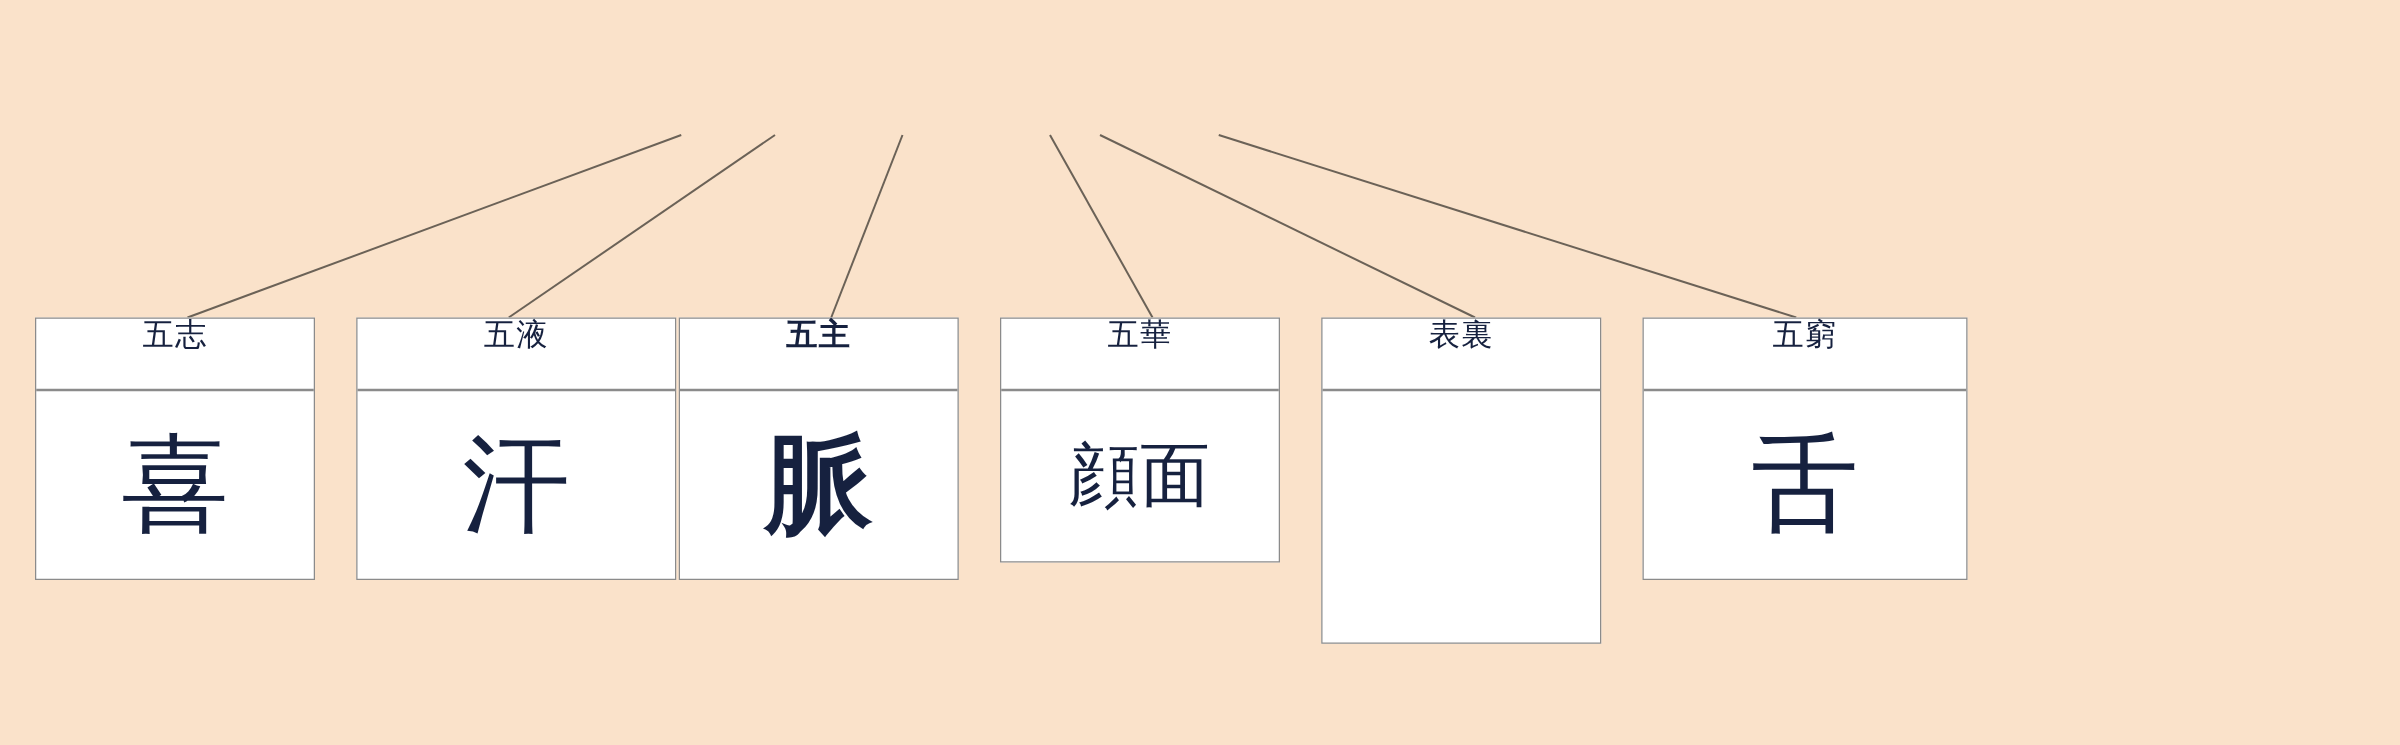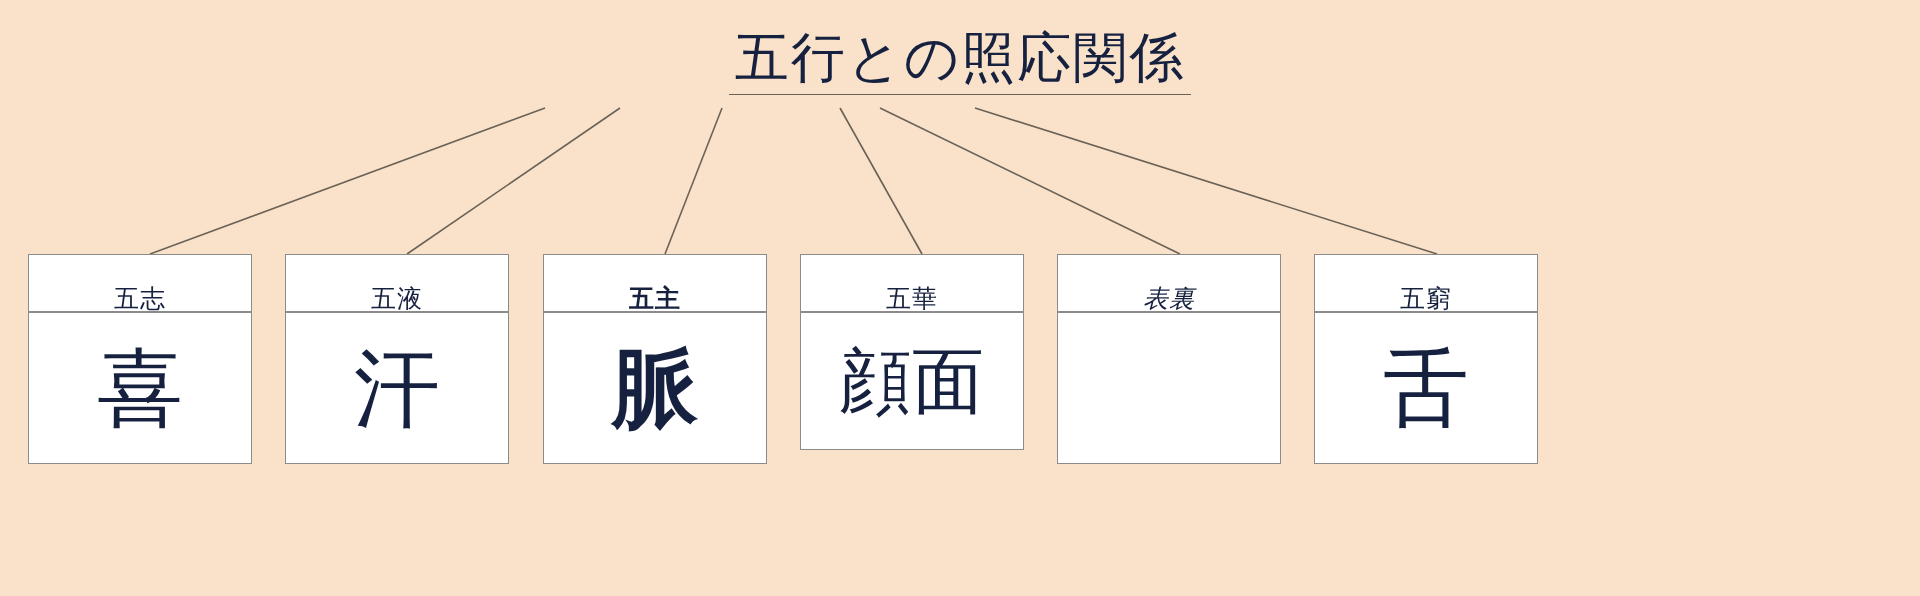--- a/index.html
+++ b/index.html
@@ -66,21 +66,21 @@
     border: 1.6px solid #8b8b8b;
     box-sizing: border-box;
     display: flex;
     flex-direction: column;
   }
 
   .card-header {
     height: 58px;
     border-bottom: 2.2px solid #8b8b8b;
     display: flex;
-    align-items: flex-end;
+    align-items: flex-start;
     justify-content: center;
     box-sizing: border-box;
     flex: 0 0 auto;
   }
   .card-header-label {
     font-size: 25px;
     letter-spacing: 1px;
     color: #16213f;
     line-height: 1;
     white-space: nowrap;
@@ -92,50 +92,47 @@
     align-items: center;
     justify-content: center;
     box-sizing: border-box;
   }
   .card-body-label {
     color: #16213f;
     line-height: 1;
     white-space: nowrap;
   }
   .card-body-label.len1 { font-size: 86px; }
-  .card-body-label.len2 { font-size: 72px; letter-spacing: 1px; }
+  .card-body-label.len2 { font-size: 56px; letter-spacing: 1px; }
 </style>
 </head>
 <body style="background: rgb(250, 226, 202);">
 
 <div id="diagram-root">
 
   <svg id="connector-layer" viewBox="0 0 1920 596" width="1920" height="596" xmlns="http://www.w3.org/2000/svg">
       <line x1="545" y1="108" x2="150" y2="254" stroke="#6b6257" stroke-width="1.6"></line>
       <line x1="620" y1="108" x2="407" y2="254" stroke="#6b6257" stroke-width="1.6"></line>
       <line x1="722" y1="108" x2="665" y2="254" stroke="#6b6257" stroke-width="1.6"></line>
       <line x1="840" y1="108" x2="922" y2="254" stroke="#6b6257" stroke-width="1.6"></line>
       <line x1="880" y1="108" x2="1180" y2="254" stroke="#6b6257" stroke-width="1.6"></line>
       <line x1="975" y1="108" x2="1437" y2="254" stroke="#6b6257" stroke-width="1.6"></line>
     </svg>
 
-  <div id="title-block">
-    <span id="title-text">五行との照応関係</span>
-  </div>
 
   <div id="cards-row">
       <div class="card" style="left: 28px; width: 224px; height: 210px;">
         <div class="card-header">
           <span class="card-header-label">五志</span>
         </div>
         <div class="card-body">
           <span class="card-body-label len1">喜</span>
         </div>
       </div>
-      <div class="card" style="left: 285px; width: 224px; height: 210px;">
+      <div class="card" style="left: 285px; width: 256px; height: 210px;">
         <div class="card-header">
           <span class="card-header-label">五液</span>
         </div>
         <div class="card-body">
           <span class="card-body-label len1">汗</span>
         </div>
       </div>
       <div class="card" style="left: 543px; width: 224px; height: 210px; font-weight: bold;">
         <div class="card-header">
           <span class="card-header-label">五主</span>
@@ -145,26 +142,26 @@
         </div>
       </div>
       <div class="card" style="left: 800px; width: 224px; height: 196px;">
         <div class="card-header">
           <span class="card-header-label">五華</span>
         </div>
         <div class="card-body">
           <span class="card-body-label len2">顔面</span>
         </div>
       </div>
-      <div class="card" style="left: 1057px; width: 224px; height: 210px; font-style: italic;">
+      <div class="card" style="left: 1057px; width: 224px; height: 261px;">
         <div class="card-header">
           <span class="card-header-label">表裏</span>
         </div>
       </div>
-      <div class="card" style="left: 1314px; width: 224px; height: 210px;">
+      <div class="card" style="left: 1314px; width: 260px; height: 210px;">
         <div class="card-header">
           <span class="card-header-label">五窮</span>
         </div>
         <div class="card-body">
           <span class="card-body-label len1">舌</span>
         </div>
       </div>
     </div>
 
 </div>

